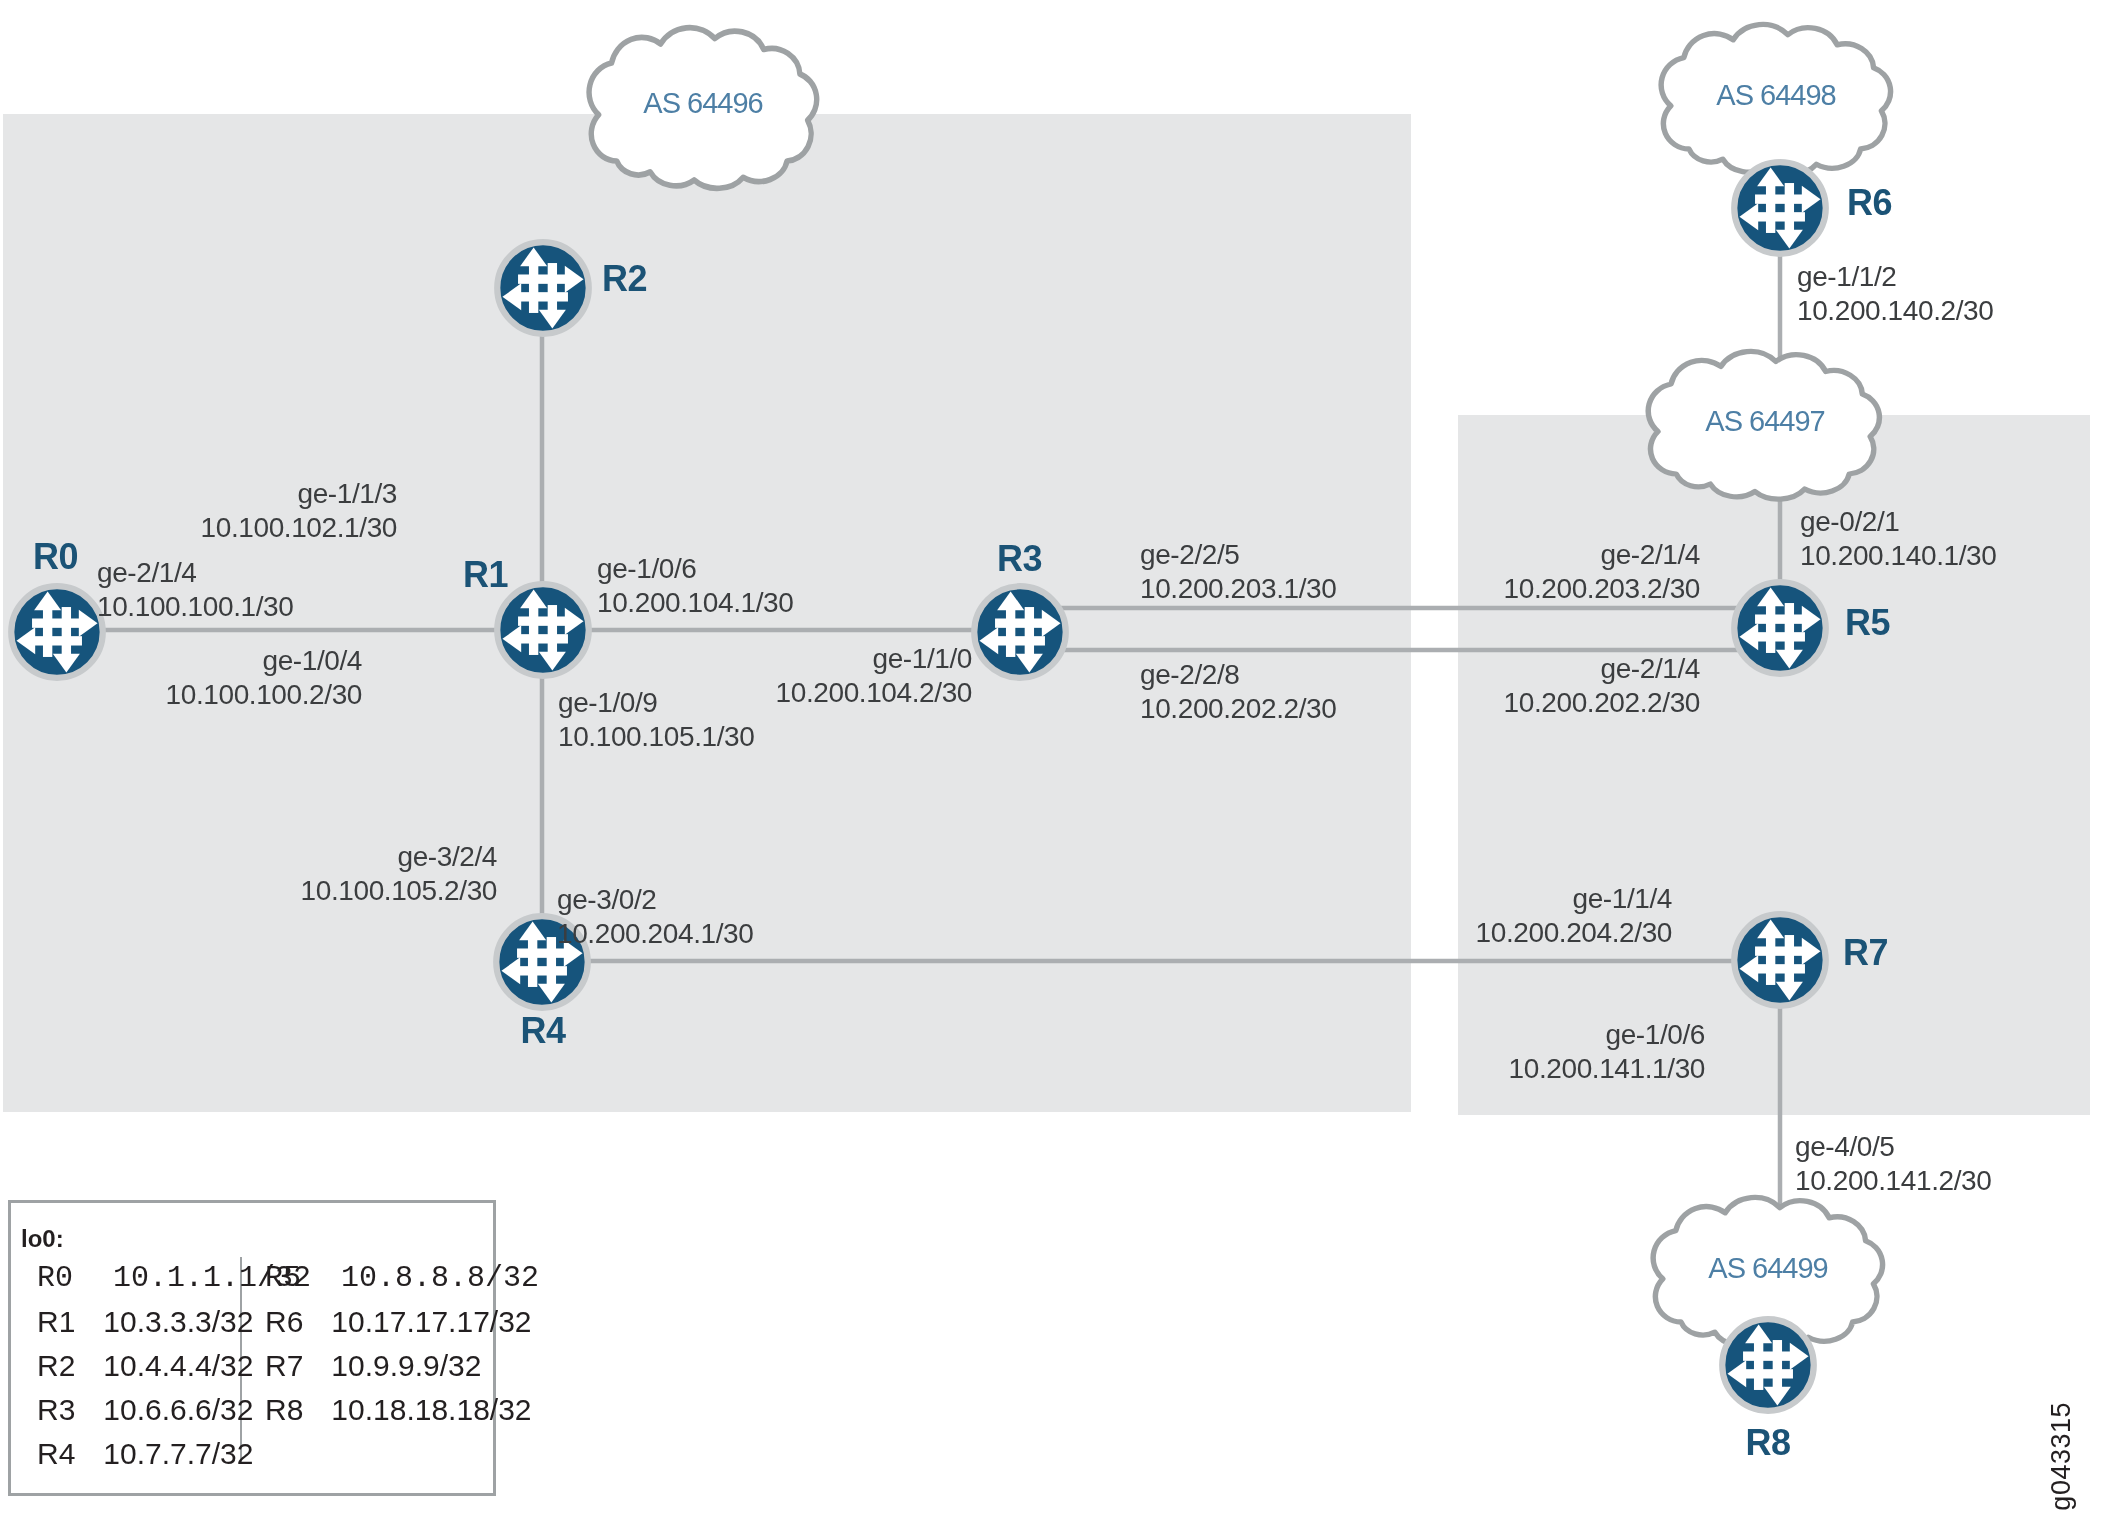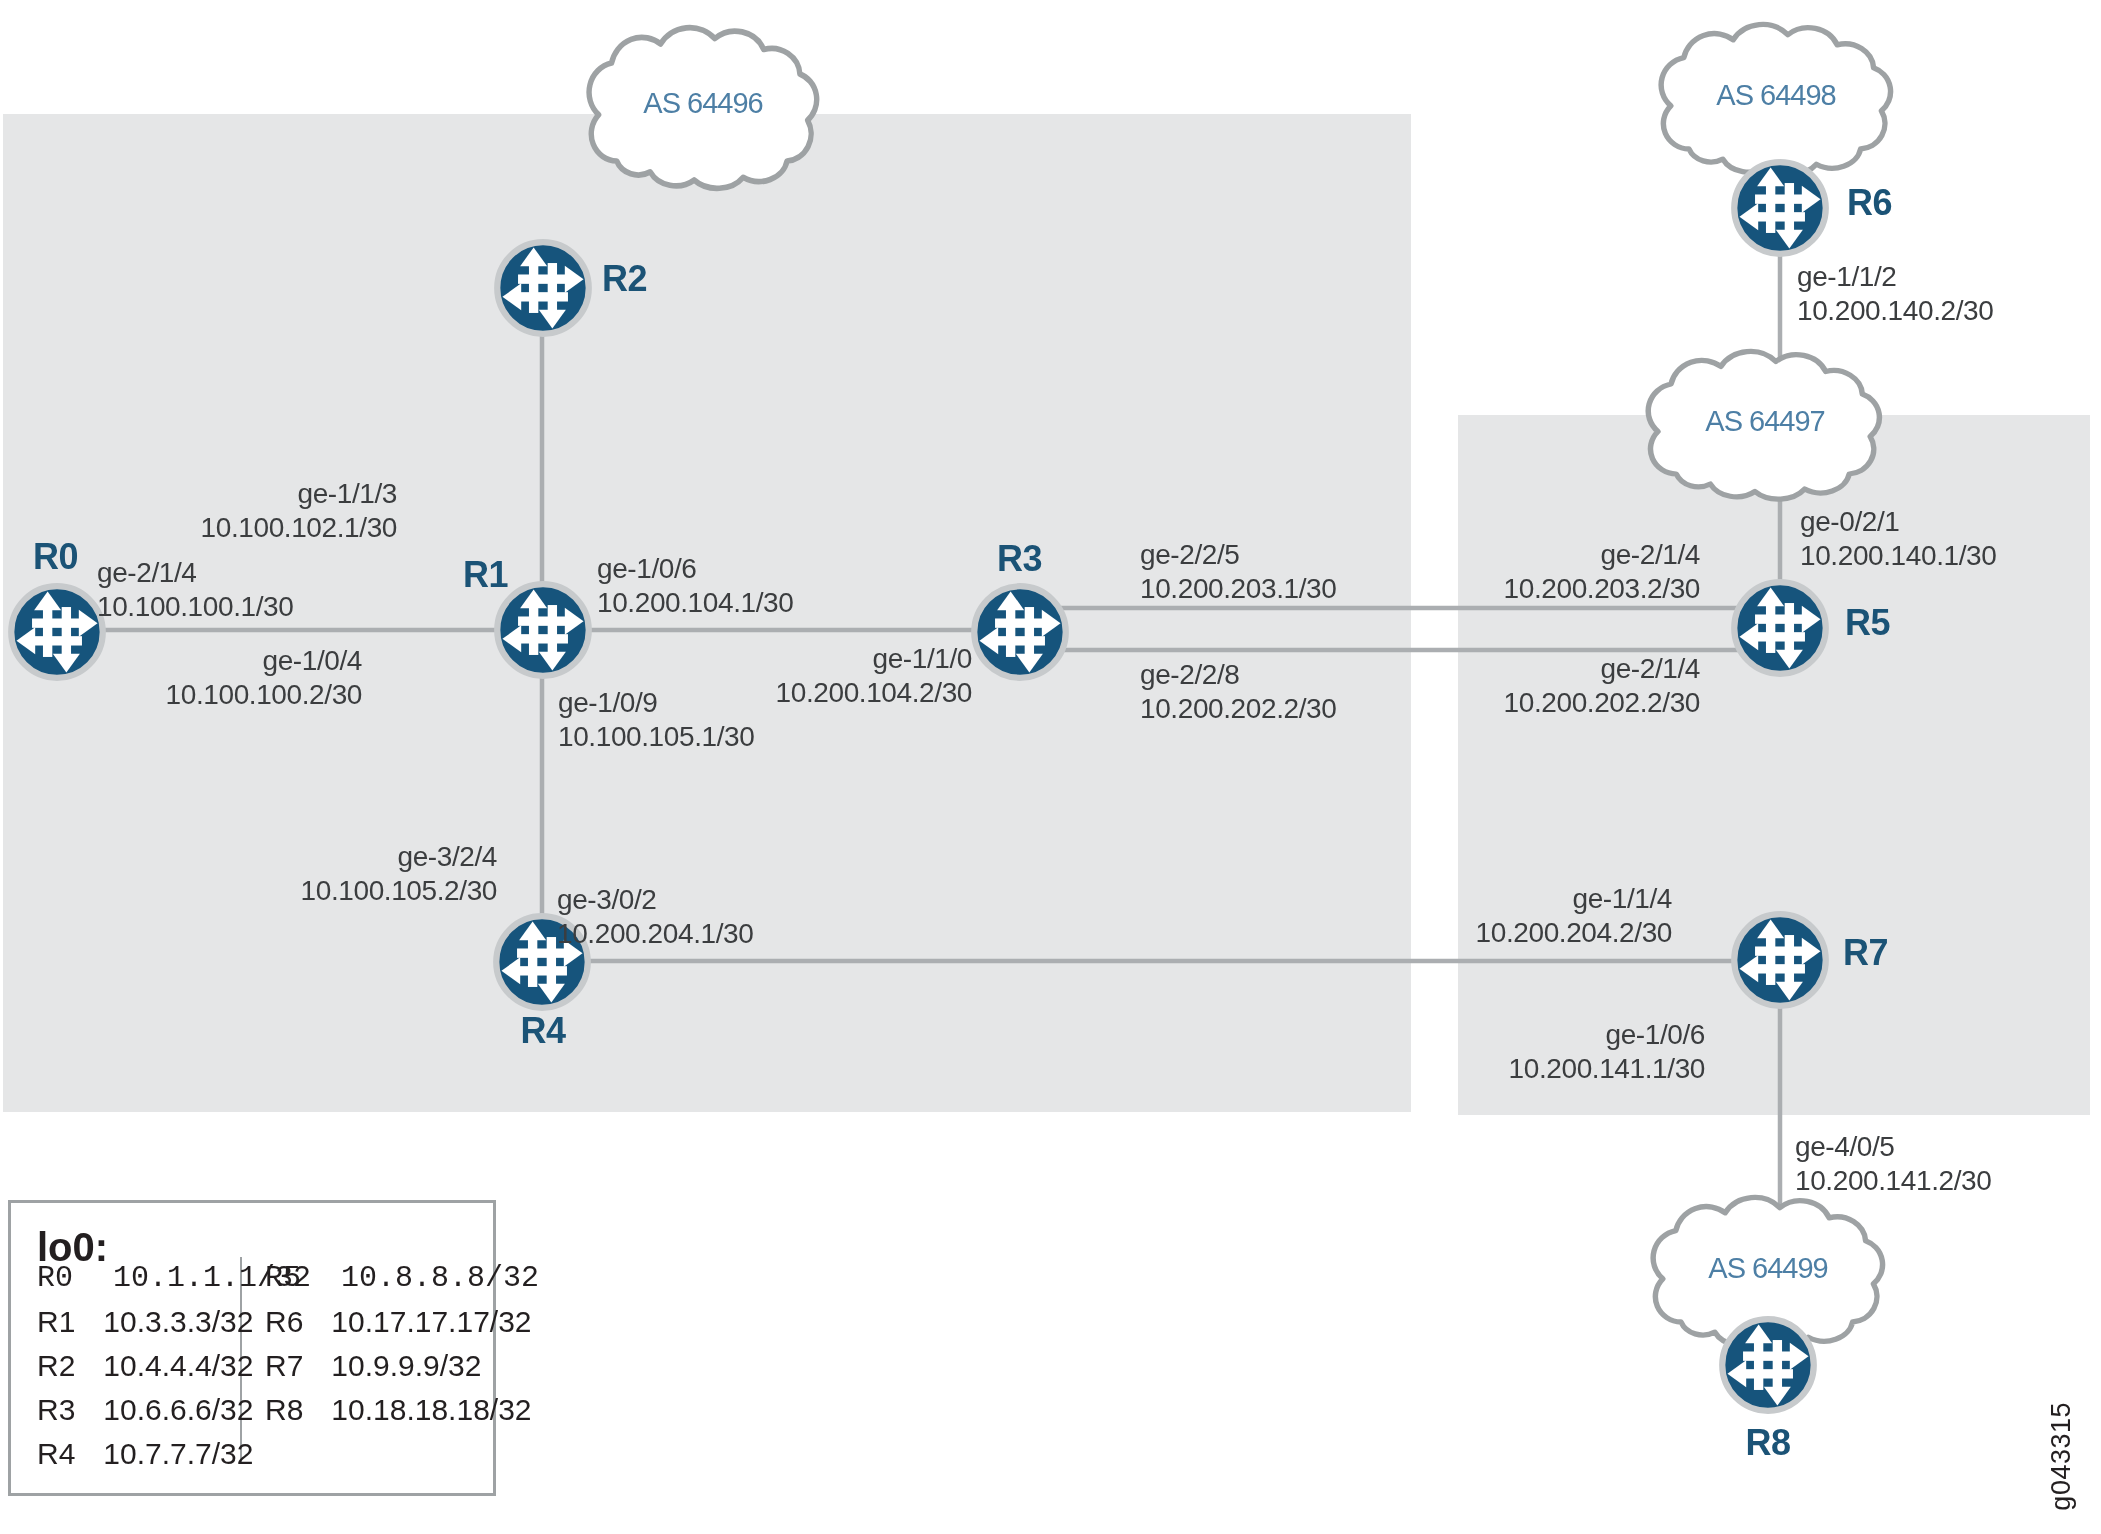--- a/index.html
+++ b/index.html
@@ -20,21 +20,21 @@
   .rname.r{width:100px;text-align:right;}
   .rname.c{width:72px;text-align:center;}
   .asname{
     position:absolute;display:flex;align-items:center;justify-content:center;
     font-size:29px;color:#4d7fa5;letter-spacing:-1px;white-space:nowrap;
   }
   .legend{
     position:absolute;left:8px;top:1200px;width:488px;height:296px;
     border:3px solid #9ea2a4;background:#ffffff;box-sizing:border-box;
   }
-  .legend-title{position:absolute;left:26px;top:22px;font-size:40px;font-weight:bold;color:#231f20;}
+  .legend-title{position:absolute;left:10px;top:22px;font-size:24px;font-weight:bold;color:#231f20;}
   .legend-row{position:absolute;font-size:30px;color:#231f20;white-space:nowrap;}
   .legend-row .rt{display:inline-block;width:58px;}
   .legend-divider{position:absolute;left:229px;top:54px;width:2px;height:206px;background:#9ea2a4;}
   .col1{left:26px;}
   .col2{left:254px;}
   .row0{top:58px;font-family:Liberation Mono, monospace;}.row1{top:102px;}.row2{top:146px;}.row3{top:190px;}.row4{top:234px;}
   .watermark{
     position:absolute;left:2046px;top:1402px;font-size:27px;color:#231f20;
     writing-mode:vertical-rl;transform:rotate(180deg);letter-spacing:0.5px;
   }

